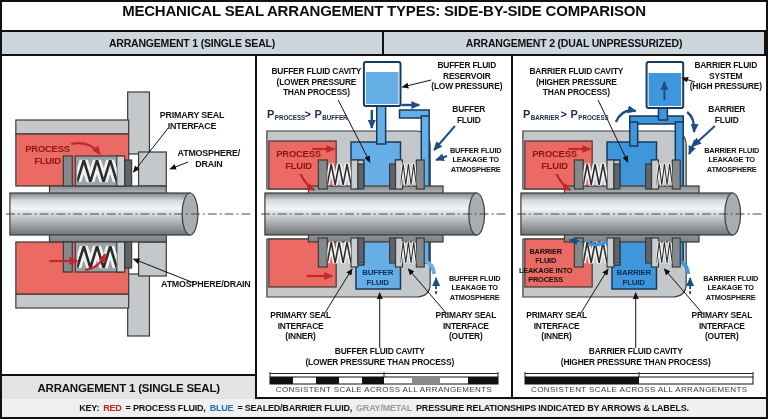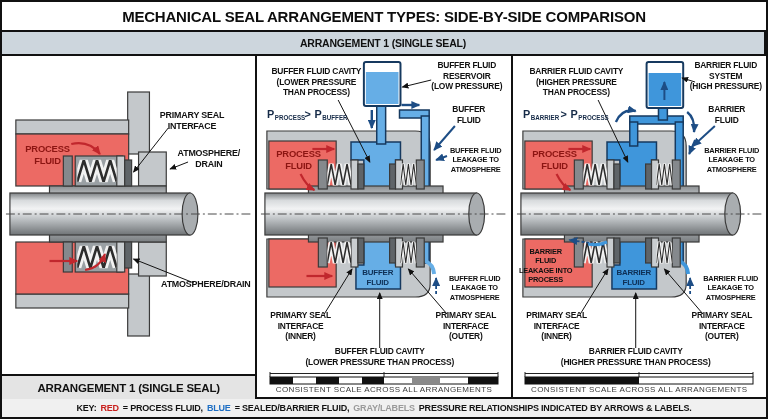--- a/index.html
+++ b/index.html
@@ -1,18 +1,18 @@
 <!DOCTYPE html>
 <html><head>
 <meta charset="utf-8">
 <style>
   html,body{margin:0;padding:0;background:#888;}
   .page{width:768px;height:419px;background:#fff;border:2px solid #111;box-sizing:border-box;
         font-family:"Liberation Sans",sans-serif;display:flex;flex-direction:column;overflow:hidden;}
-  .titlebar{height:28px;flex:none;display:flex;align-items:center;justify-content:center;
+  .titlebar{height:28px;flex:none;display:flex;justify-content:center;
             border-bottom:2px solid #111;background:#fff;}
   .titlebar h1{margin:0;font-size:15px;font-weight:bold;color:#0d0d0d;letter-spacing:-0.2px;white-space:nowrap;}
   .headers{height:22px;flex:none;display:flex;border-bottom:2px solid #111;background:#cdd6dd;}
   .hcell{flex:1 1 0;display:flex;align-items:center;justify-content:center;font-size:10.5px;font-weight:bold;
          color:#101010;letter-spacing:-0.2px;box-sizing:border-box;white-space:nowrap;}
   .hcell.bdr{border-right:2px solid #111;}
   .content{flex:1;display:flex;min-height:0;}
   .panel{flex:1 1 0;display:flex;flex-direction:column;box-sizing:border-box;background:#fff;min-width:0;}
   .panel.bdr{border-right:2px solid #111;}
   .panel svg.diagram{display:block;width:100%;height:315px;}
@@ -73,20 +73,21 @@
 </svg>
 
 <div class="page">
 
   <div class="titlebar">
     <h1>MECHANICAL SEAL ARRANGEMENT TYPES: SIDE-BY-SIDE COMPARISON</h1>
   </div>
 
   <div class="headers">
     <div class="hcell bdr">ARRANGEMENT 1 (SINGLE SEAL)</div>
+    <div class="hcell bdr">ARRANGEMENT 2 (DUAL UNPRESSURIZED)</div>
   </div>
 
   <div class="content">
 
     <div class="panel bdr">
       <svg class="diagram" viewBox="0 0 256 315" preserveAspectRatio="none">
         <g stroke="#3a3a3a" stroke-width="1.2">
 
           <rect x="127" y="36" width="22" height="62" fill="#c4c8cb"></rect>
           <rect x="14" y="64" width="114" height="14" fill="#c4c8cb"></rect>
@@ -320,16 +321,16 @@
       </div>
     </div>
   </div>
 
   <div class="keyrow">
     <span>KEY:</span>
     <span class="kw-red">RED</span>
     <span>= PROCESS FLUID,</span>
     <span class="kw-blue">BLUE</span>
     <span>= SEALED/BARRIER FLUID,</span>
-    <span class="kw-gray">GRAY/LABELS</span>
+    <span class="kw-gray">GRAY/METAL</span>
     <span>PRESSURE RELATIONSHIPS INDICATED BY ARROWS &amp; LABELS.</span>
   </div>
 </div>
 
 </body></html>

